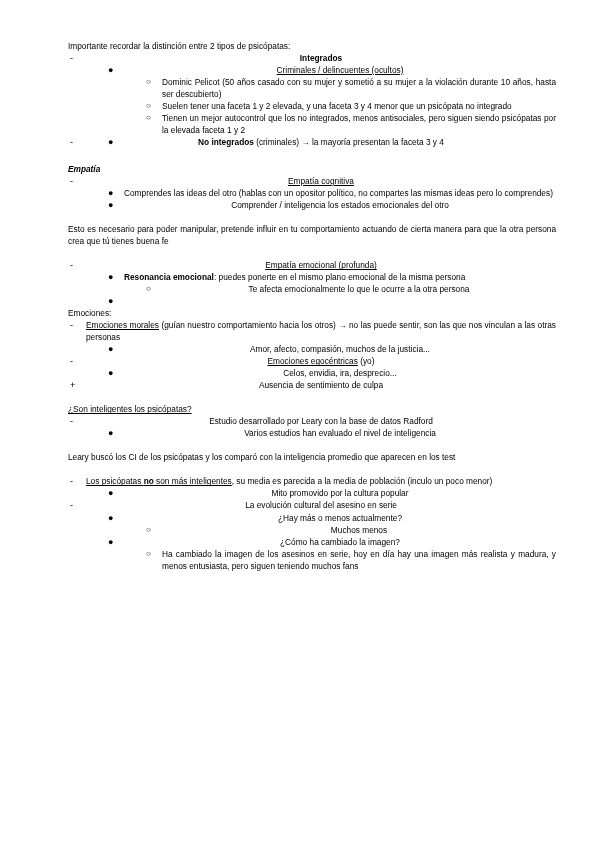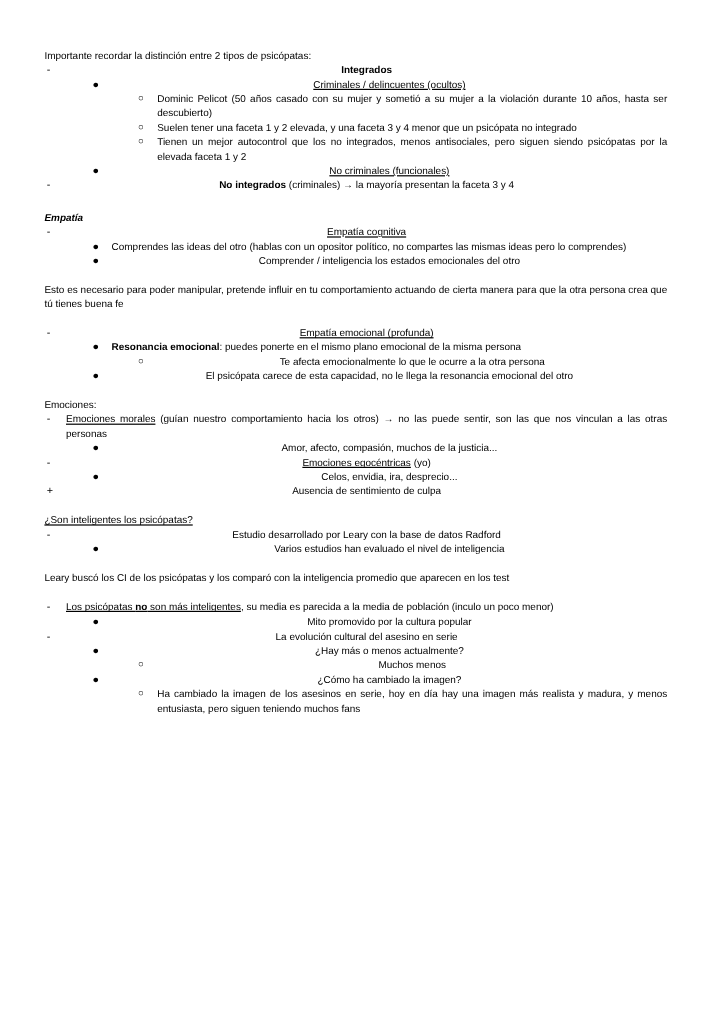--- a/index.html
+++ b/index.html
@@ -12,21 +12,21 @@
     height: 848px;
     font-family: "Liberation Sans", sans-serif;
     color: #000000;
     font-size: 8.3px;
     line-height: 1.45;
   }
   .page {
     box-sizing: border-box;
     width: 600px;
     height: 848px;
-    padding: 40px 44px 20px 37px;
+    padding: 40px 44px 20px 68px;
     position: relative;
   }
   p, div.line {
     margin: 0;
   }
   .para {
     margin: 0 0 0 0;
     text-align: justify;
   }
   .spacer-md { height: 12px; }
@@ -84,21 +84,20 @@
     <span class="txt">Suelen tener una faceta 1 y 2 elevada, y una faceta 3 y 4 menor que un psicópata no integrado</span>
   </div>
 
   <div class="lvl3">
     <span class="bullet circle">○</span>
     <span class="txt">Tienen un mejor autocontrol que los no integrados, menos antisociales, pero siguen siendo psicópatas por la elevada faceta 1 y 2</span>
   </div>
 
   <div class="lvl2">
     <span class="bullet dot">●</span>
-    <span class="txt nojust u">No criminales (funcionales)</span>
   </div>
 
   <div class="lvl1">
     <span class="bullet dash">-</span>
     <span class="txt nojust"><b>No integrados</b><span> (criminales) → la mayoría presentan la faceta 3 y 4</span></span>
   </div>
 
   <div class="spacer-lg"></div>
 
   <p class="para heading">Empatía</p>
@@ -134,21 +133,20 @@
     <span class="txt"><b>Resonancia emocional</b><span>: puedes ponerte en el mismo plano emocional de la misma persona</span></span>
   </div>
 
   <div class="lvl3">
     <span class="bullet circle">○</span>
     <span class="txt nojust">Te afecta emocionalmente lo que le ocurre a la otra persona</span>
   </div>
 
   <div class="lvl2">
     <span class="bullet dot">●</span>
-    <span class="txt nojust">El psicópata carece de esta capacidad, no le llega la resonancia emocional del otro</span>
   </div>
 
   <div class="spacer-md"></div>
 
   <p class="para">Emociones:</p>
 
   <div class="lvl1">
     <span class="bullet dash">-</span>
     <span class="txt"><span class="u">Emociones morales</span><span> (guían nuestro comportamiento hacia los otros) → no las puede sentir, son las que nos vinculan a las otras personas</span></span>
   </div>

